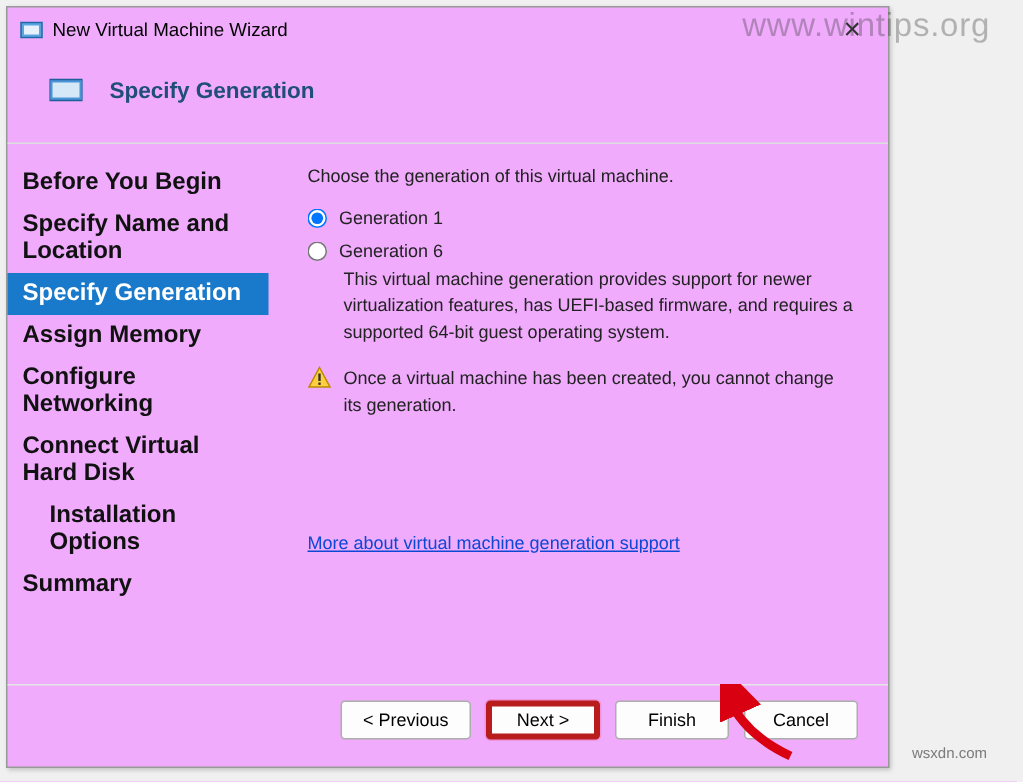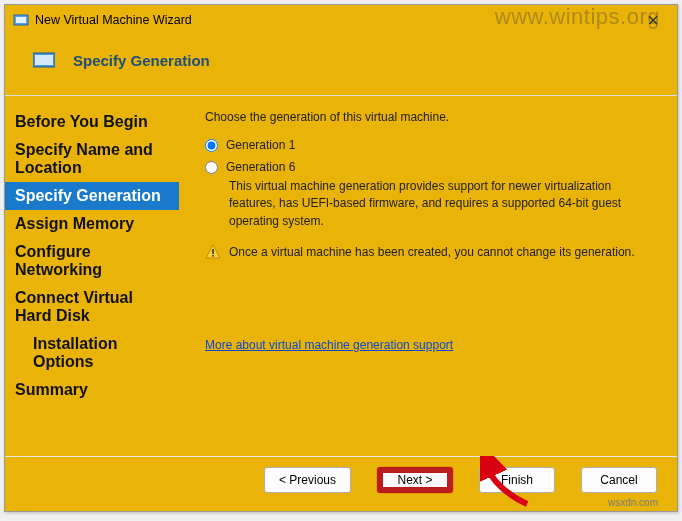--- a/index.html
+++ b/index.html
@@ -1,17 +1,17 @@
 <!DOCTYPE html>
 <html><head>
   <meta charset="utf-8">
   <style>
     * { box-sizing: border-box; margin: 0; padding: 0; }
     body { font-family: "Segoe UI", Tahoma, sans-serif; font-size: 12px; color: #000; background: #f0f0f0; width: 682px; height: 521px; position: relative; overflow: hidden; }
-    .dialog { position: absolute; left: 4px; top: 4px; width: 674px; height: 508px; background: #eab308; border: 1px solid #999; box-shadow: 1px 1px 3px rgba(0,0,0,0.2); }
+    .dialog { position: absolute; left: 4px; top: 4px; width: 589px; height: 508px; background: #f0abfc; border: 1px solid #999; box-shadow: 1px 1px 3px rgba(0,0,0,0.2); }
     .titlebar { display: flex; align-items: center; height: 30px; padding: 0 8px; }
     .titlebar-icon { width: 16px; height: 16px; margin-right: 6px; display: inline-block; }
     .titlebar-text { font-size: 12.5px; }
     .close-btn { margin-left: auto; font-size: 20px; line-height: 20px; padding: 2px 10px; color: #333; cursor: pointer; }
     .header { display: flex; align-items: center; padding: 16px 28px 26px 28px; }
     .header-icon { width: 22px; height: 18px; margin-right: 18px; }
     .header-title { font-size: 15px; font-weight: 600; color: #1f4e79; }
     .hr { border-top: 1px solid #ddd; margin: 0; }
     .body { display: flex; padding-top: 10px; height: 360px; }
     .sidebar { width: 174px; flex: none; padding: 2px 0; }
@@ -21,23 +21,23 @@
     .content { flex: 1; padding: 4px 22px 4px 26px; position: relative; color: #222; }
     .prompt { font-size: 12px; margin-bottom: 14px; }
     .option { margin: 8px 0 2px 0; display: flex; align-items: center; gap: 8px; }
     .radio { width: 13px; height: 13px; }
     .opt-label { font-size: 12px; }
     .opt-desc { font-size: 12px; margin: 4px 0 8px 24px; line-height: 1.45; color: #222; }
     .warn-row { display: flex; align-items: flex-start; gap: 8px; margin-top: 14px; }
     .warn-icon { width: 16px; height: 16px; flex: none; }
     .warn-text { font-size: 12px; line-height: 1.45; }
     .link { color: #0b48d4; text-decoration: underline; font-size: 12px; cursor: pointer; display: inline-block; margin-top: 76px; }
-    .footer { padding: 10px 20px 14px 8px; display: flex; justify-content: flex-end; gap: 26px; border-top: 1px solid #e5e5e5; }
+    .footer { padding: 10px 20px 14px 8px; display: flex; justify-content: flex-end; gap: 10px; border-top: 1px solid #e5e5e5; }
     .btn { min-width: 76px; height: 26px; font-size: 12px; background: #fdfdfd; border: 1px solid #adadad; border-radius: 3px; padding: 0 14px; cursor: pointer; }
-    .btn.highlight { border: 6px solid #b91c1c; box-shadow: 0 0 0 1px #e6001a22; }
+    .btn.highlight { border: 4px solid #b91c1c; box-shadow: 0 0 0 1px #e6001a22; }
     .watermark { position: absolute; top: 4px; right: 22px; font-size: 22px; color: rgba(60,60,60,0.35); font-family: Arial, sans-serif; letter-spacing: 0.5px; pointer-events: none; }
     .watermark2 { position: absolute; bottom: 13px; right: 24px; font-size: 10px; color: #7a7a7a; pointer-events: none; margin-top: 24px; }
     .arrow { position: absolute; left: 480px; top: 456px; pointer-events: none; }
   </style>
 </head>
 <body>
 
 <div class="dialog">
   <div class="titlebar">
     <span class="titlebar-icon">

